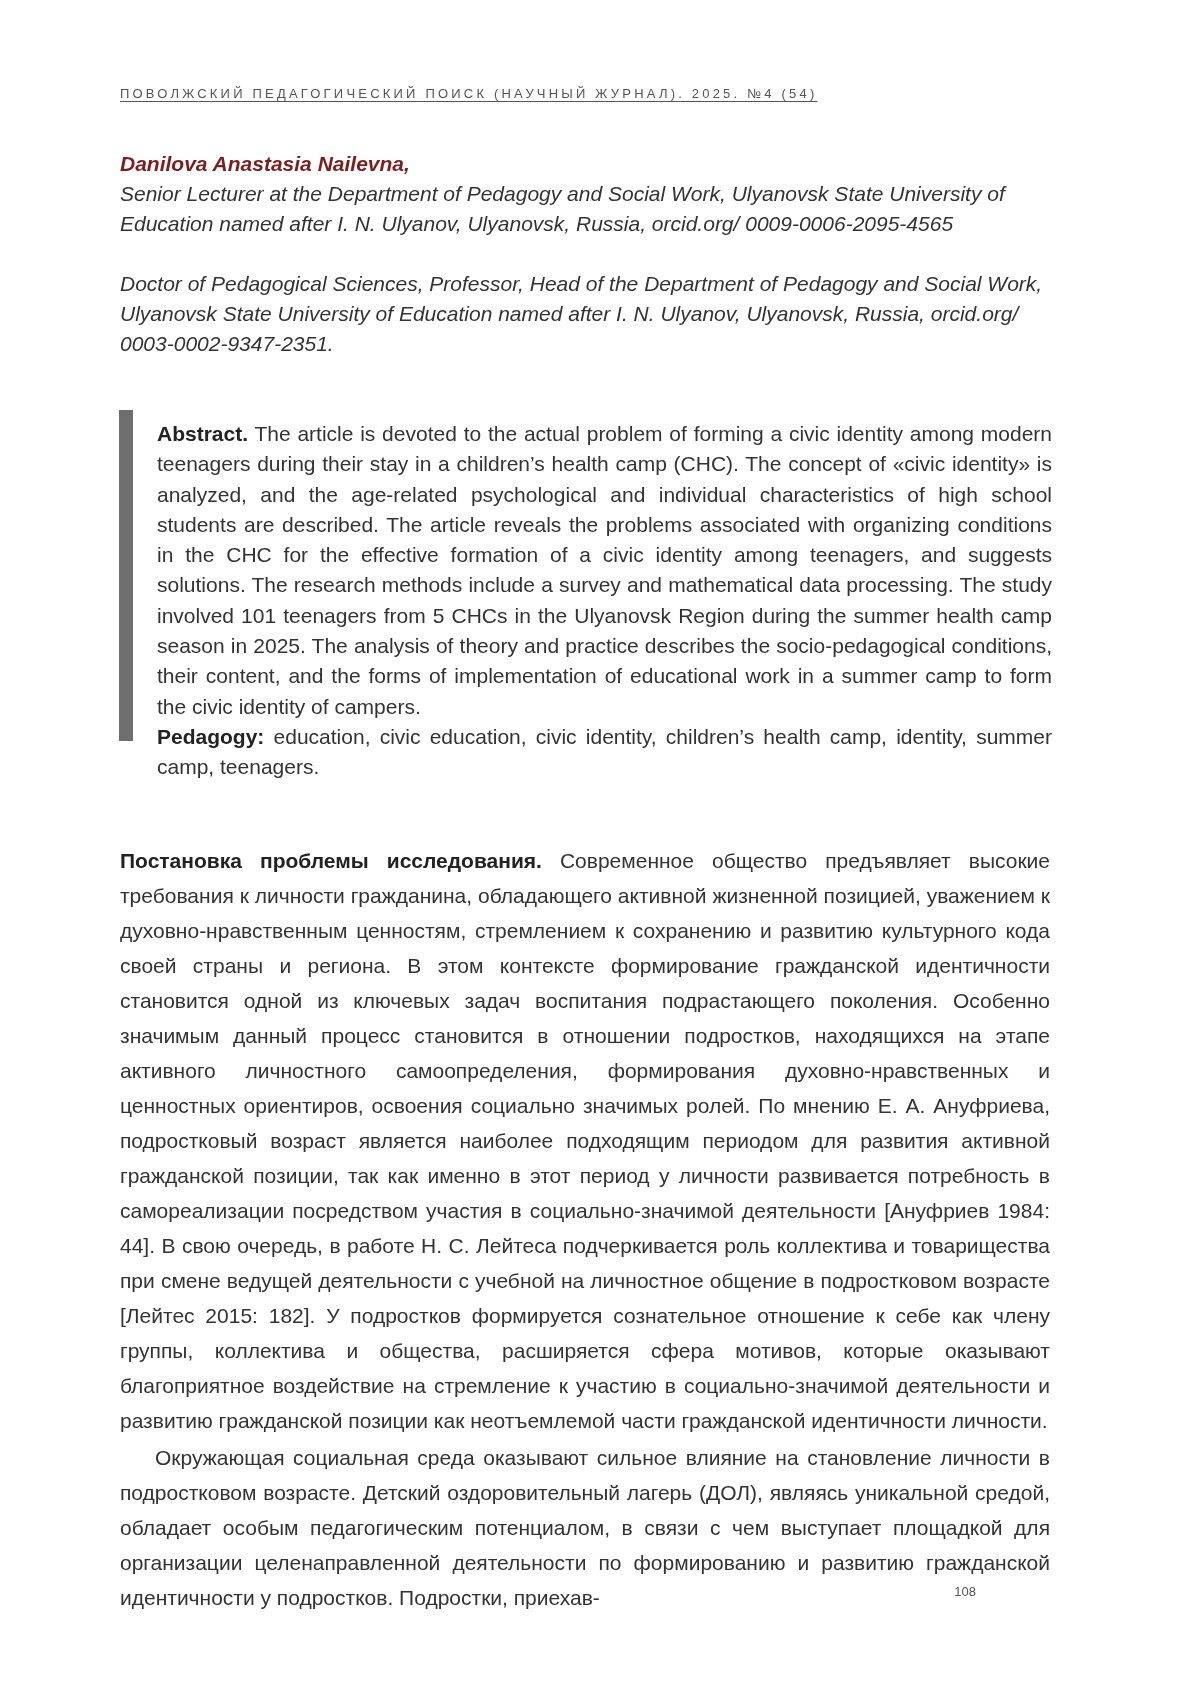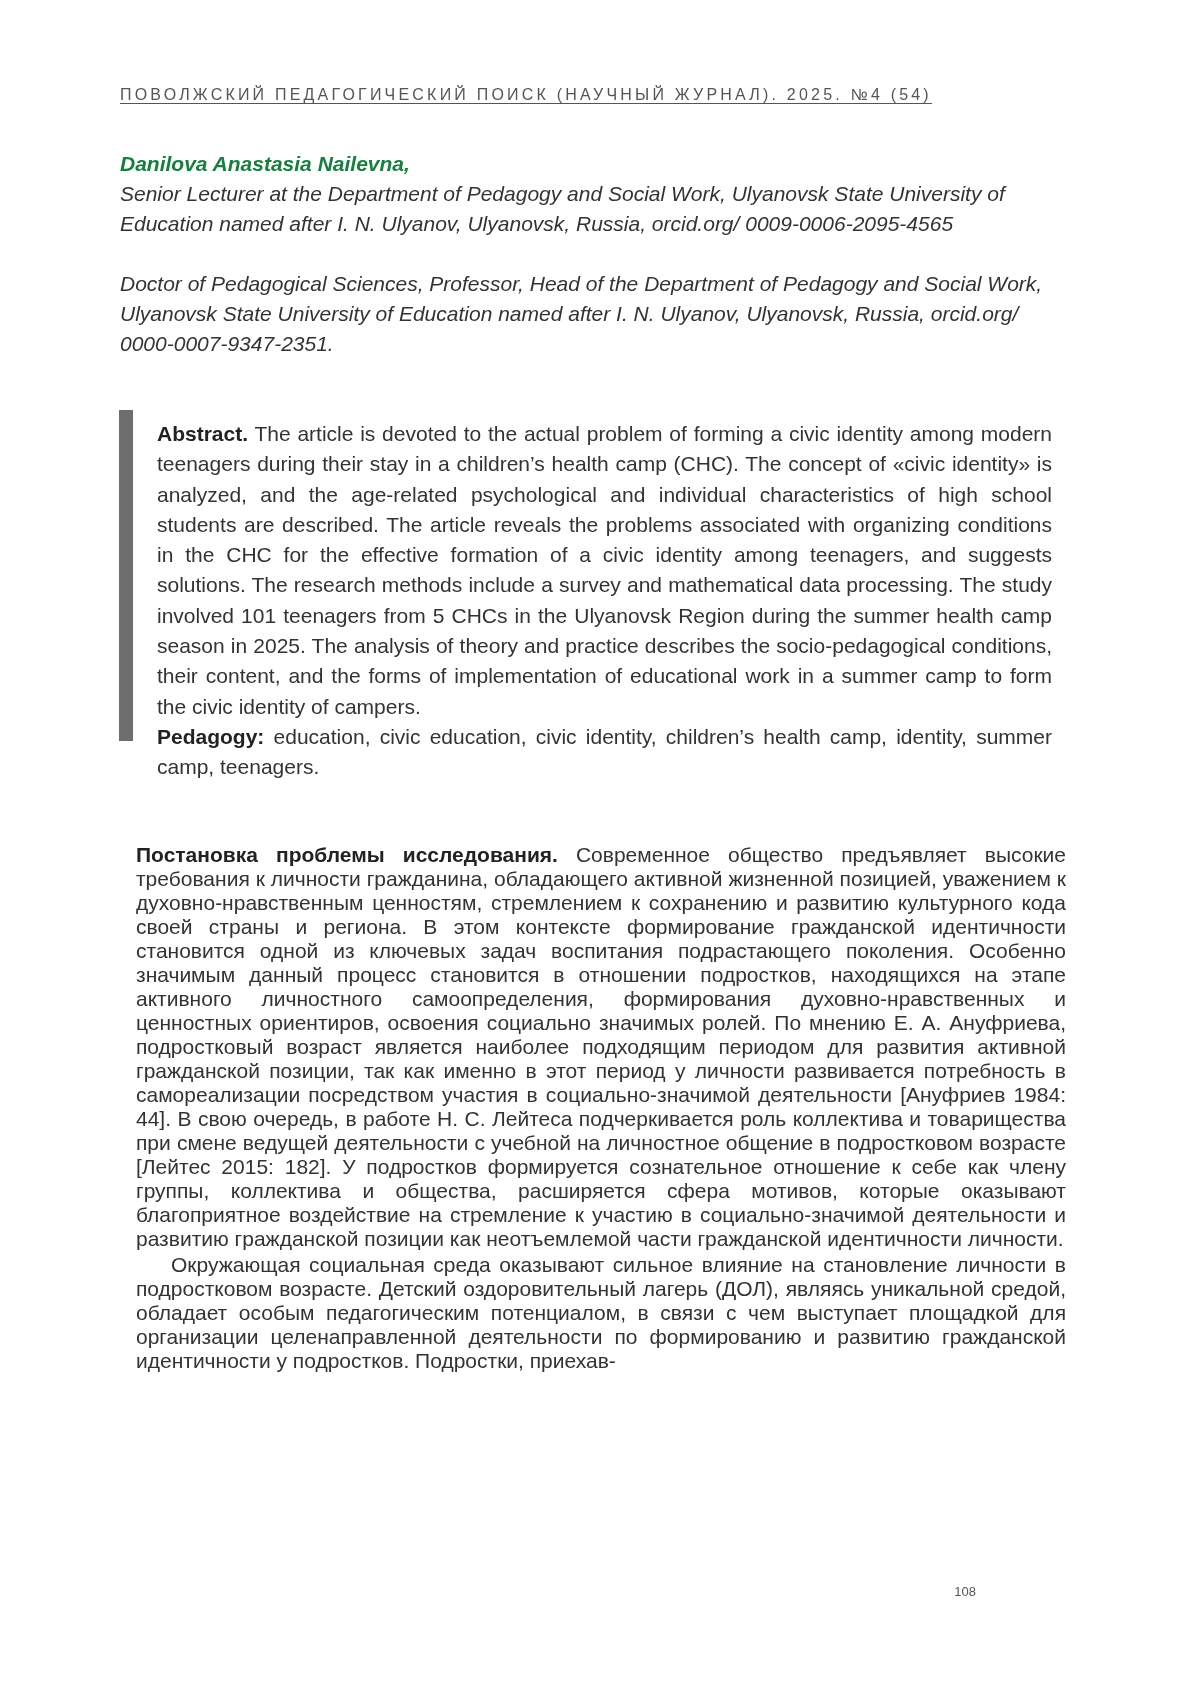--- a/index.html
+++ b/index.html
@@ -1,49 +1,49 @@
 <!DOCTYPE html>
 <html><head>
   <meta charset="utf-8">
   <style>
     html, body { margin: 0; padding: 0; background: #ffffff; }
     body { width: 1200px; height: 1694px; position: relative; overflow: hidden; color: #2a2a2a; }
     .page { position: absolute; left: 0; top: 0; width: 1200px; height: 1694px; }
     .running-head {
       position: absolute; left: 120px; top: 86px;
-      font-family: "Liberation Sans", sans-serif; font-size: 16px; letter-spacing: 3.2px;
+      font-family: "Liberation Sans", sans-serif; font-size: 13px; letter-spacing: 3.2px;
       color: #555; text-decoration: underline; text-underline-offset: 3px; white-space: nowrap;
     }
     .author { position: absolute; left: 120px; width: 930px; font-family: "Liberation Sans", sans-serif; font-style: italic; font-size: 21px; line-height: 30px; color: #333; }
-    .author .name { font-weight: bold; color: #15803d; }
+    .author .name { font-weight: bold; color: #7f1d1d; }
     .author1 { top: 149px; }
     .author2 { top: 269px; }
     .abstract-bar { position: absolute; left: 119px; top: 410px; width: 14px; height: 331px; background: #6e6e6e; }
     .abstract { position: absolute; left: 157px; top: 419px; width: 895px; font-family: "Liberation Sans", sans-serif; font-size: 21px; line-height: 30.3px; color: #333; text-align: justify; }
     .abstract b { color: #222; }
-    .body-text { position: absolute; left: 136px; top: 843px; width: 930px; font-family: "Liberation Sans", sans-serif; font-size: 21px; line-height: 24px; color: #333; text-align: justify; hyphens: manual; }
+    .body-text { position: absolute; left: 120px; top: 843px; width: 930px; font-family: "Liberation Sans", sans-serif; font-size: 21px; line-height: 35px; color: #333; text-align: justify; hyphens: manual; }
     .body-text p { margin: 0; }
     .body-text p.indent { text-indent: 35px; margin-top: 2px; }
     .body-text b { color: #222; }
     .page-number { position: absolute; left: 0; width: 976px; top: 1584px; text-align: right; font-family: "Liberation Sans", sans-serif; font-size: 13px; color: #555; }
   </style>
 </head>
 <body>
 
 <div class="page">
 
   <div class="running-head">ПОВОЛЖСКИЙ ПЕДАГОГИЧЕСКИЙ ПОИСК (НАУЧНЫЙ ЖУРНАЛ). 2025. №4 (54)</div>
 
   <div class="author author1">
     <div class="name">Danilova Anastasia Nailevna,</div>
     <div>Senior Lecturer at the Department of Pedagogy and Social Work, Ulyanovsk State University of Education named after I. N. Ulyanov, Ulyanovsk, Russia, orcid.org/ 0009-0006-2095-4565</div>
   </div>
 
   <div class="author author2">
-    <div>Doctor of Pedagogical Sciences, Professor, Head of the Department of Pedagogy and Social Work, Ulyanovsk State University of Education named after I. N. Ulyanov, Ulyanovsk, Russia, orcid.org/ 0000-0007-9347-2351.</div>
+    <div>Doctor of Pedagogical Sciences, Professor, Head of the Department of Pedagogy and Social Work, Ulyanovsk State University of Education named after I. N. Ulyanov, Ulyanovsk, Russia, orcid.org/ 0003-0002-9347-2351.</div>
   </div>
 
   <div class="abstract-bar"></div>
 
   <div class="abstract">
     <div><b>Abstract.</b><span> The article is devoted to the actual problem of forming a civic identity among modern teenagers during their stay in a children’s health camp (CHC). The concept of «civic identity» is analyzed, and the age-related psychological and individual characteristics of high school students are described. The article reveals the problems associated with organizing conditions in the CHC for the effective formation of a civic identity among teenagers, and suggests solutions. The research methods include a survey and mathematical data processing. The study involved 101 teenagers from 5 CHCs in the Ulyanovsk Region during the summer health camp season in 2025. The analysis of theory and practice describes the socio-pedagogical conditions, their content, and the forms of implementation of educational work in a summer camp to form the civic identity of campers.</span></div>
     <div><b>Pedagogy:</b><span> education, civic education, civic identity, children’s health camp, identity, summer camp, teenagers.</span></div>
   </div>
 
   <div class="body-text">

